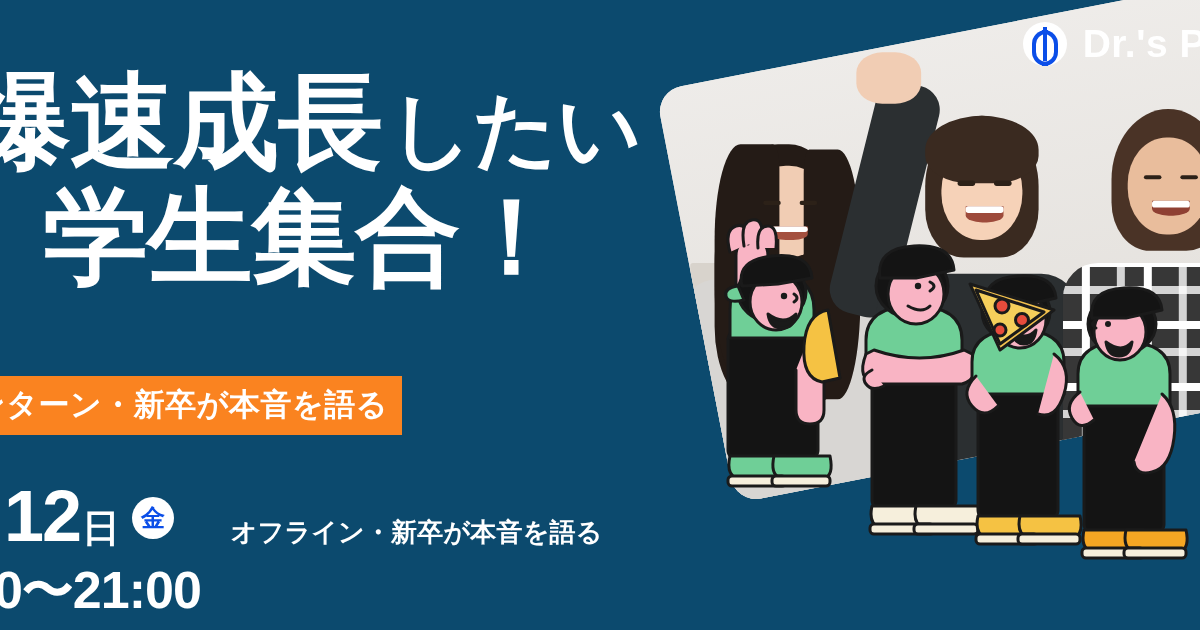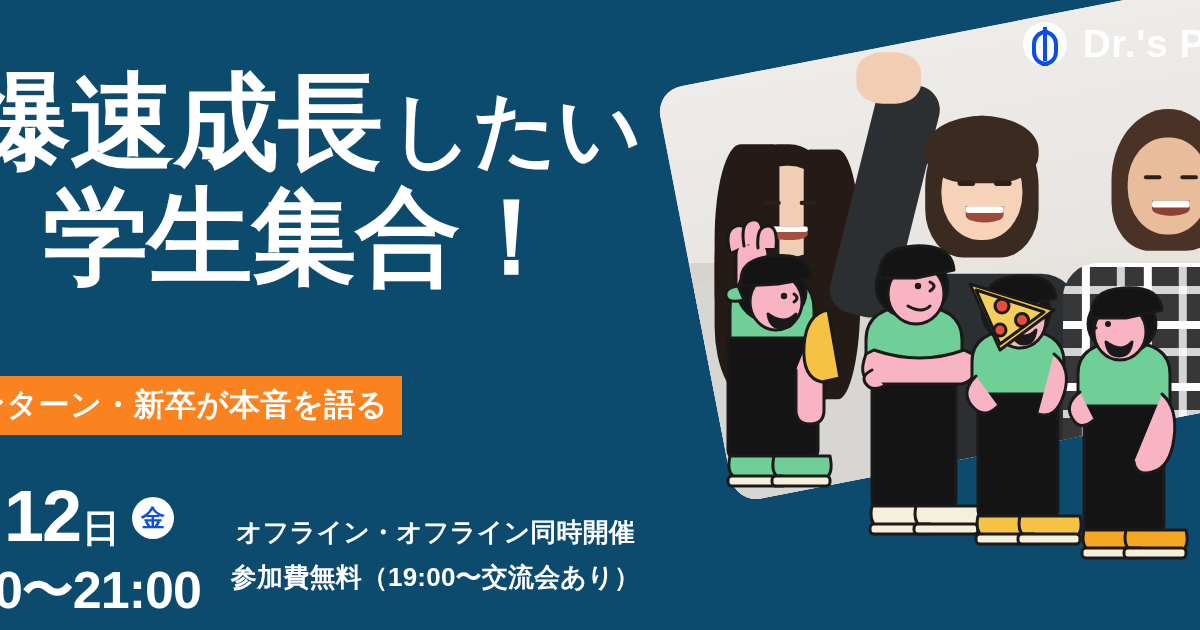--- a/index.html
+++ b/index.html
@@ -303,18 +303,17 @@
     <div class="datecol">
       <div class="daterow">
         <span class="d-monthlabel">月</span>
         <span class="d-day">12</span>
         <span class="d-daylabel">日</span>
         <span class="dow">金</span>
       </div>
       <div class="timerow">00〜21:00</div>
     </div>
     <div class="detailcol">
-      <div class="detail-line">オフライン・オフライン同時開催</div>
-      <div class="detail-line">参加費無料（19:00〜交流会あり）</div>
+      <div class="detail-line">オフライン・新卒が本音を語る</div>
     </div>
   </div>
 
 </div>
 
 </body></html>

